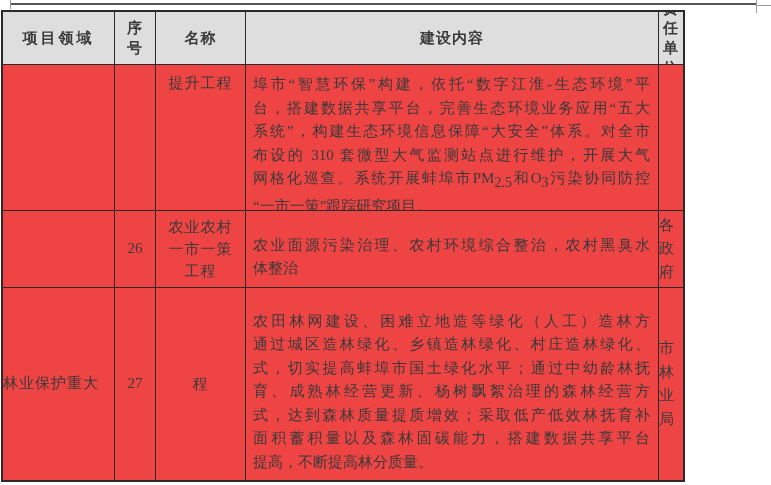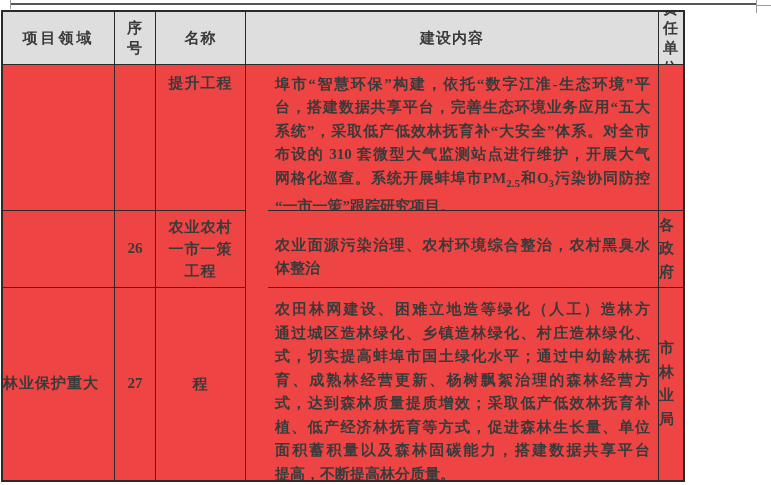--- a/index.html
+++ b/index.html
@@ -30,43 +30,42 @@
     grid-template-columns:112px 41px 90px 413px 1fr;
     grid-template-rows:53px 146px 77px 1fr;
     background:#ef4444;
   }
   .cell{
     border-right:1px solid var(--border);
     border-bottom:1px solid var(--border);
     display:flex;flex-direction:column;justify-content:center;
     font-size:15px;line-height:23.5px;
     overflow:hidden;
-    font-weight:bold;
   }
   .c5{border-right:none;}
   .r3{border-bottom:none;}
   .hcell{
     background:var(--hbg);
     font-weight:bold;
     text-align:center;
     letter-spacing:1px;
     line-height:20px;
   }
   .h-field{letter-spacing:3px;}
   .center-cell{letter-spacing:1px;}
   .no-cell{text-align:center;letter-spacing:0;}
   .name-cell{text-align:center;line-height:22px;letter-spacing:1px;}
   .top-align{justify-content:flex-start;padding-top:7px;}
-  .content-cell{padding:16px 8px 0 7px;margin-left:22px;}
+  .content-cell{padding:16px 8px 0 7px;}
   .content-cell .tline{
     text-align:justify;
     text-align-last:justify;
   }
   .content-cell .tline:last-child{text-align-last:left;}
-  .sub{font-size:11px;vertical-align:-4px;letter-spacing:0;}
+  .sub{font-size:14px;vertical-align:-4px;letter-spacing:0;}
 </style>
 </head>
 <body>
 
 <div class="art-top-line"></div>
 <div class="art-tick-left"></div>
 <div class="art-corner-v"></div>
 <div class="art-corner-h"></div>
 <div class="art-dash-bottom"></div>
 
@@ -82,21 +81,21 @@
   <div class="cell hcell c5">责任单位</div>
 
   <div class="cell center-cell c1"></div>
   <div class="cell no-cell c2"></div>
   <div class="cell name-cell top-align c3">
       <div class="tline"><span>提升工程</span></div>
     </div>
   <div class="cell content-cell c4">
       <div class="tline"><span>埠市“智慧环保”构建，依托“数字江淮-生态环境”平</span></div>
       <div class="tline"><span>台，搭建数据共享平台，完善生态环境业务应用“五大</span></div>
-      <div class="tline"><span>系统”，采取低产低效林抚育补“大安全”体系。对全市</span></div>
+      <div class="tline"><span>系统”，构建生态环境信息保障“大安全”体系。对全市</span></div>
       <div class="tline"><span>布设的 310 套微型大气监测站点进行维护，开展大气</span></div>
       <div class="tline"><span>网格化巡查。系统开展蚌埠市PM</span><span class="sub">2.5</span><span>和O</span><span class="sub">3</span><span>污染协同防控</span></div>
       <div class="tline"><span>“一市一策”跟踪研究项目。</span></div>
     </div>
   <div class="cell center-cell c5"></div>
 
   <div class="cell center-cell c1"></div>
   <div class="cell no-cell c2">26</div>
   <div class="cell name-cell c3">
       <div class="tline"><span>农业农村</span></div>
@@ -113,18 +112,17 @@
   <div class="cell no-cell c2 r3">27</div>
   <div class="cell name-cell c3 r3">
       <div class="tline"><span>程</span></div>
     </div>
   <div class="cell content-cell c4 r3">
       <div class="tline"><span>农田林网建设、困难立地造等绿化（人工）造林方</span></div>
       <div class="tline"><span>通过城区造林绿化、乡镇造林绿化、村庄造林绿化、</span></div>
       <div class="tline"><span>式，切实提高蚌埠市国土绿化水平；通过中幼龄林抚</span></div>
       <div class="tline"><span>育、成熟林经营更新、杨树飘絮治理的森林经营方</span></div>
       <div class="tline"><span>式，达到森林质量提质增效；采取低产低效林抚育补</span></div>
-      <div class="tline"><span>植、低产经济林抚育等方式，促进森林生长量、单位</span></div>
       <div class="tline"><span>面积蓄积量以及森林固碳能力，搭建数据共享平台</span></div>
       <div class="tline"><span>提高，不断提高林分质量。</span></div>
     </div>
   <div class="cell center-cell c5 r3">市林业局</div>
 </div>
 
 </body></html>

